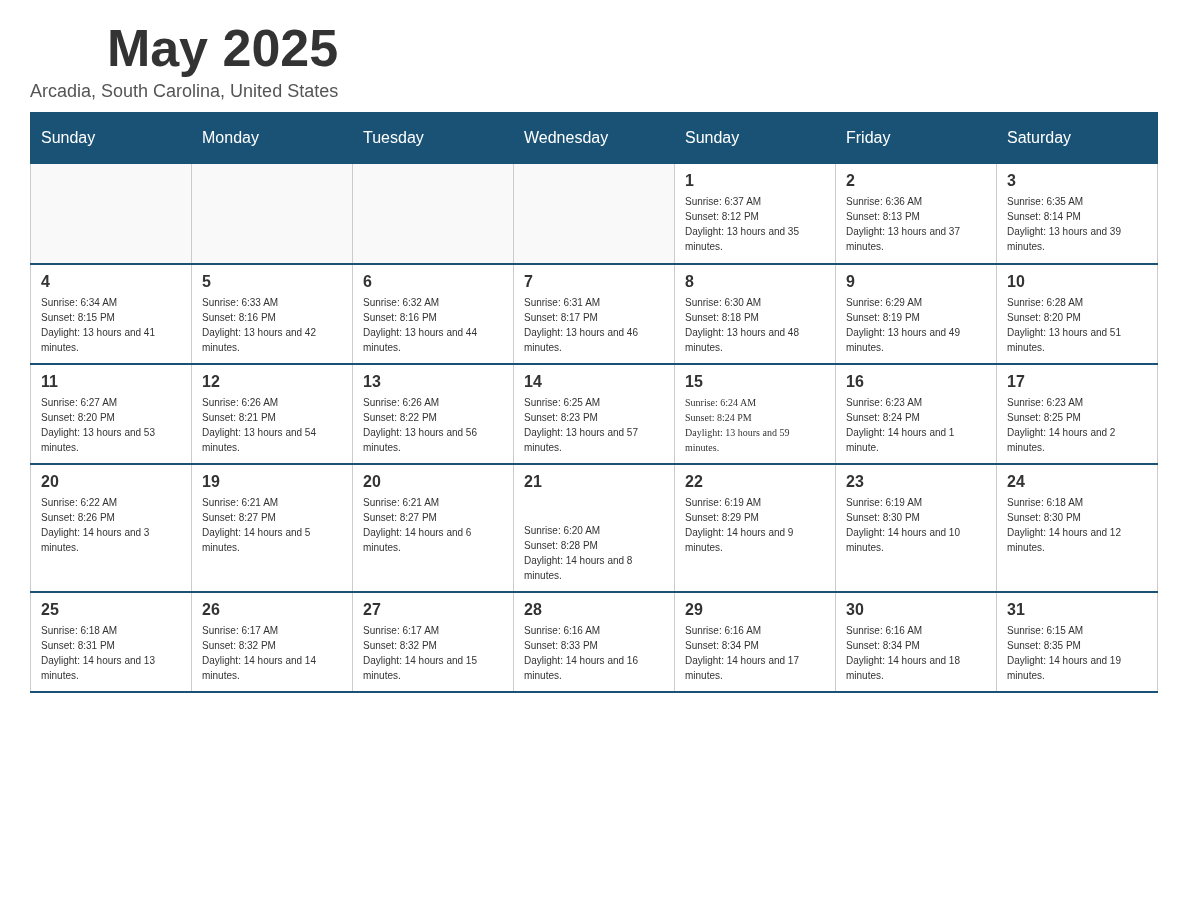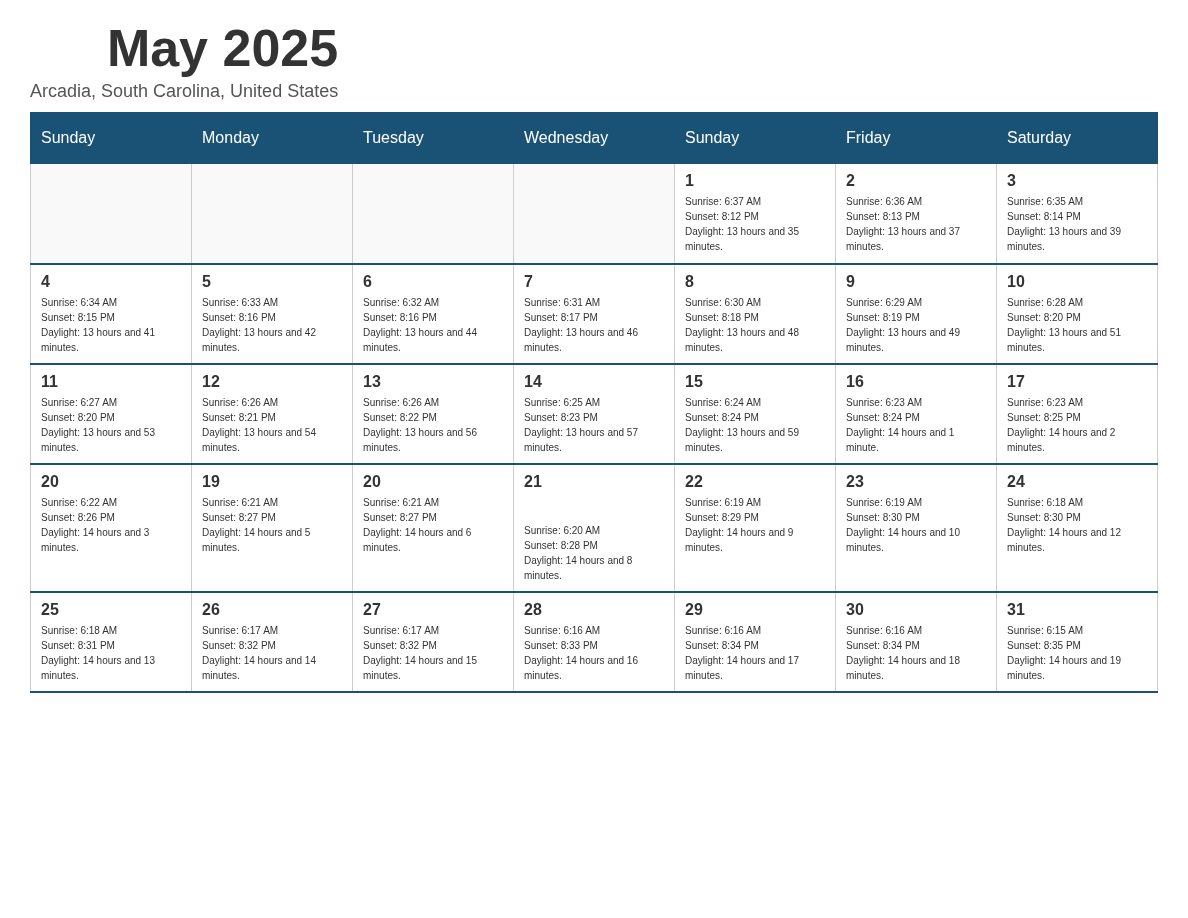--- a/index.html
+++ b/index.html
@@ -186,21 +186,21 @@
 Daylight: 13 hours and 56 minutes.</div>
         </td>
         <td>
           <span class="day-number">14</span>
           <div class="day-info" style="white-space: pre-line;">Sunrise: 6:25 AM
 Sunset: 8:23 PM
 Daylight: 13 hours and 57 minutes.</div>
         </td>
         <td>
           <span class="day-number">15</span>
-          <div class="day-info" style="white-space: pre-line;">Sunrise: 6:24 AM
+          <div class="day-info" style="white-space: pre-line; font-family: Liberation Serif, serif;">Sunrise: 6:24 AM
 Sunset: 8:24 PM
 Daylight: 13 hours and 59 minutes.</div>
         </td>
         <td>
           <span class="day-number">16</span>
           <div class="day-info" style="white-space: pre-line;">Sunrise: 6:23 AM
 Sunset: 8:24 PM
 Daylight: 14 hours and 1 minute.</div>
         </td>
         <td>

